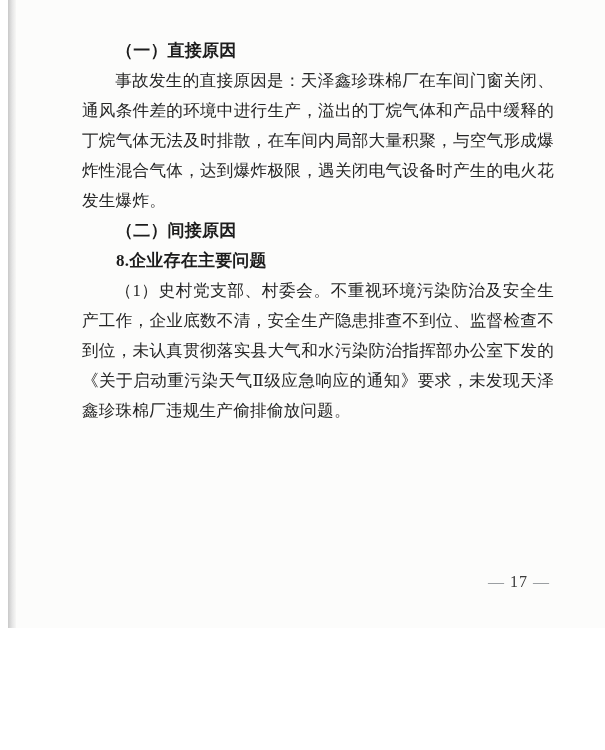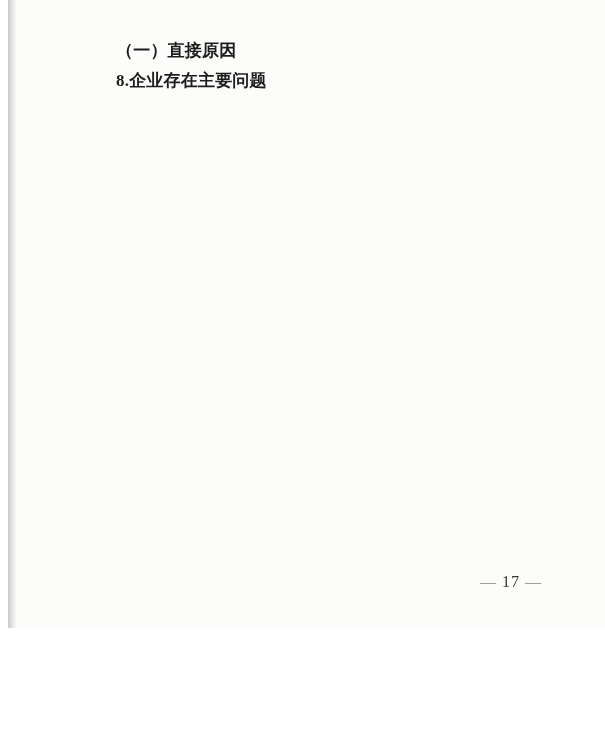--- a/index.html
+++ b/index.html
@@ -47,21 +47,21 @@
     text-align: justify;
     font-weight: normal;
   }
   .heading {
     font-weight: bold;
     color: #1c1c1c;
     font-size: 17px;
   }
   .page-number {
     position: absolute;
-    right: 66px;
+    right: 58px;
     bottom: 37px;
     font-size: 16px;
     line-height: 18px;
     color: #3a3a3a;
     letter-spacing: 1px;
     white-space: nowrap;
   }
   .page-number .dash {
     color: #8a8f93;
     padding: 0 5px;
@@ -69,19 +69,22 @@
 </style>
 </head>
 <body>
 
 <div class="page">
   <div class="scan-edge-left"></div>
   <div class="scan-edge-right"></div>
 
   <main class="content">
     <h3 class="blk heading">（一）直接原因</h3>
+    <p class="blk para">事故发生的直接原因是：天泽鑫珍珠棉厂在车间门窗关闭、通风条件差的环境中进行生产，溢出的丁烷气体和产品中缓释的丁烷气体无法及时排散，在车间内局部大量积聚，与空气形成爆炸性混合气体，达到爆炸极限，遇关闭电气设备时产生的电火花发生爆炸。</p>
+    <h3 class="blk heading">（二）间接原因</h3>
     <h4 class="blk heading">8.企业存在主要问题</h4>
+    <p class="blk para">（1）史村党支部、村委会。不重视环境污染防治及安全生产工作，企业底数不清，安全生产隐患排查不到位、监督检查不到位，未认真贯彻落实县大气和水污染防治指挥部办公室下发的《关于启动重污染天气Ⅱ级应急响应的通知》要求，未发现天泽鑫珍珠棉厂违规生产偷排偷放问题。</p>
   </main>
 
   <div class="page-number">
     <span class="dash">—</span><span>17</span><span class="dash">—</span>
   </div>
 </div>
 
 </body></html>

